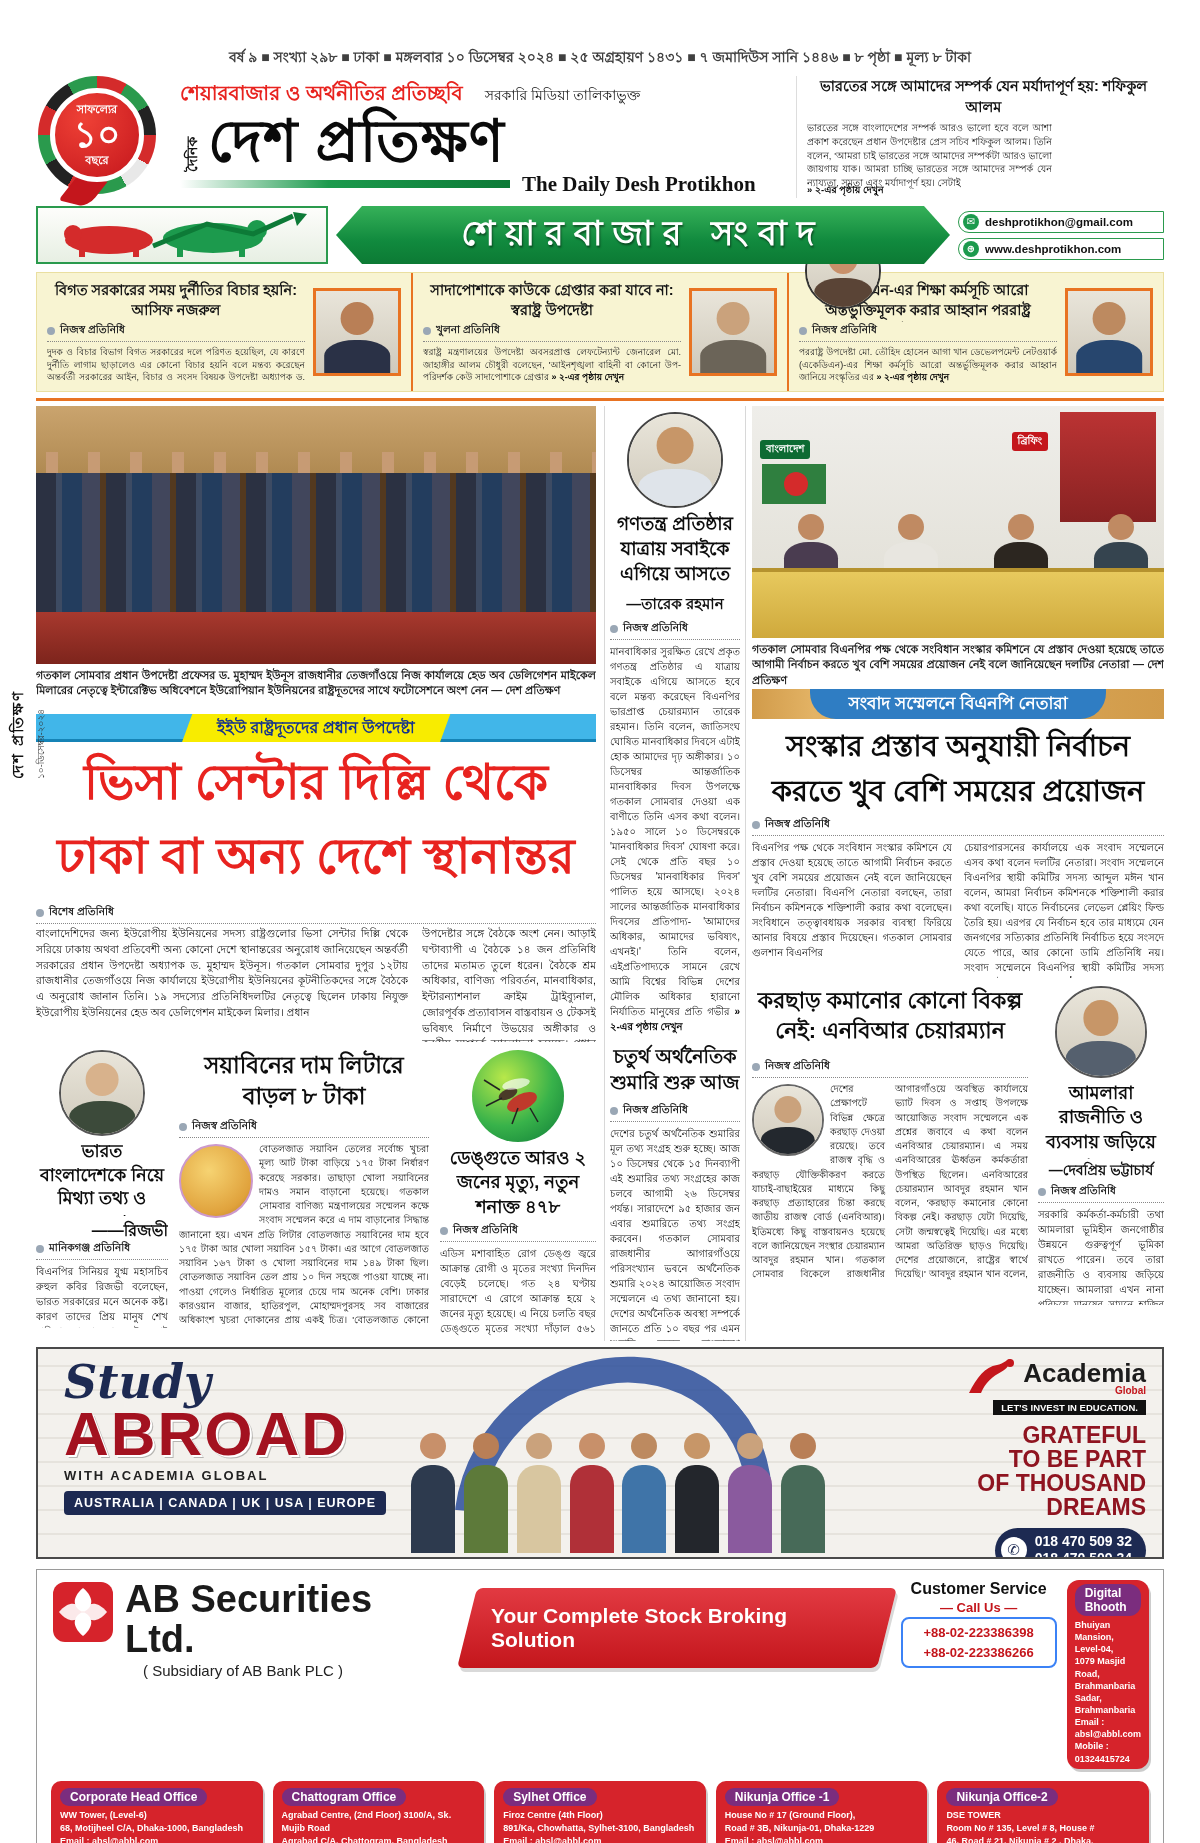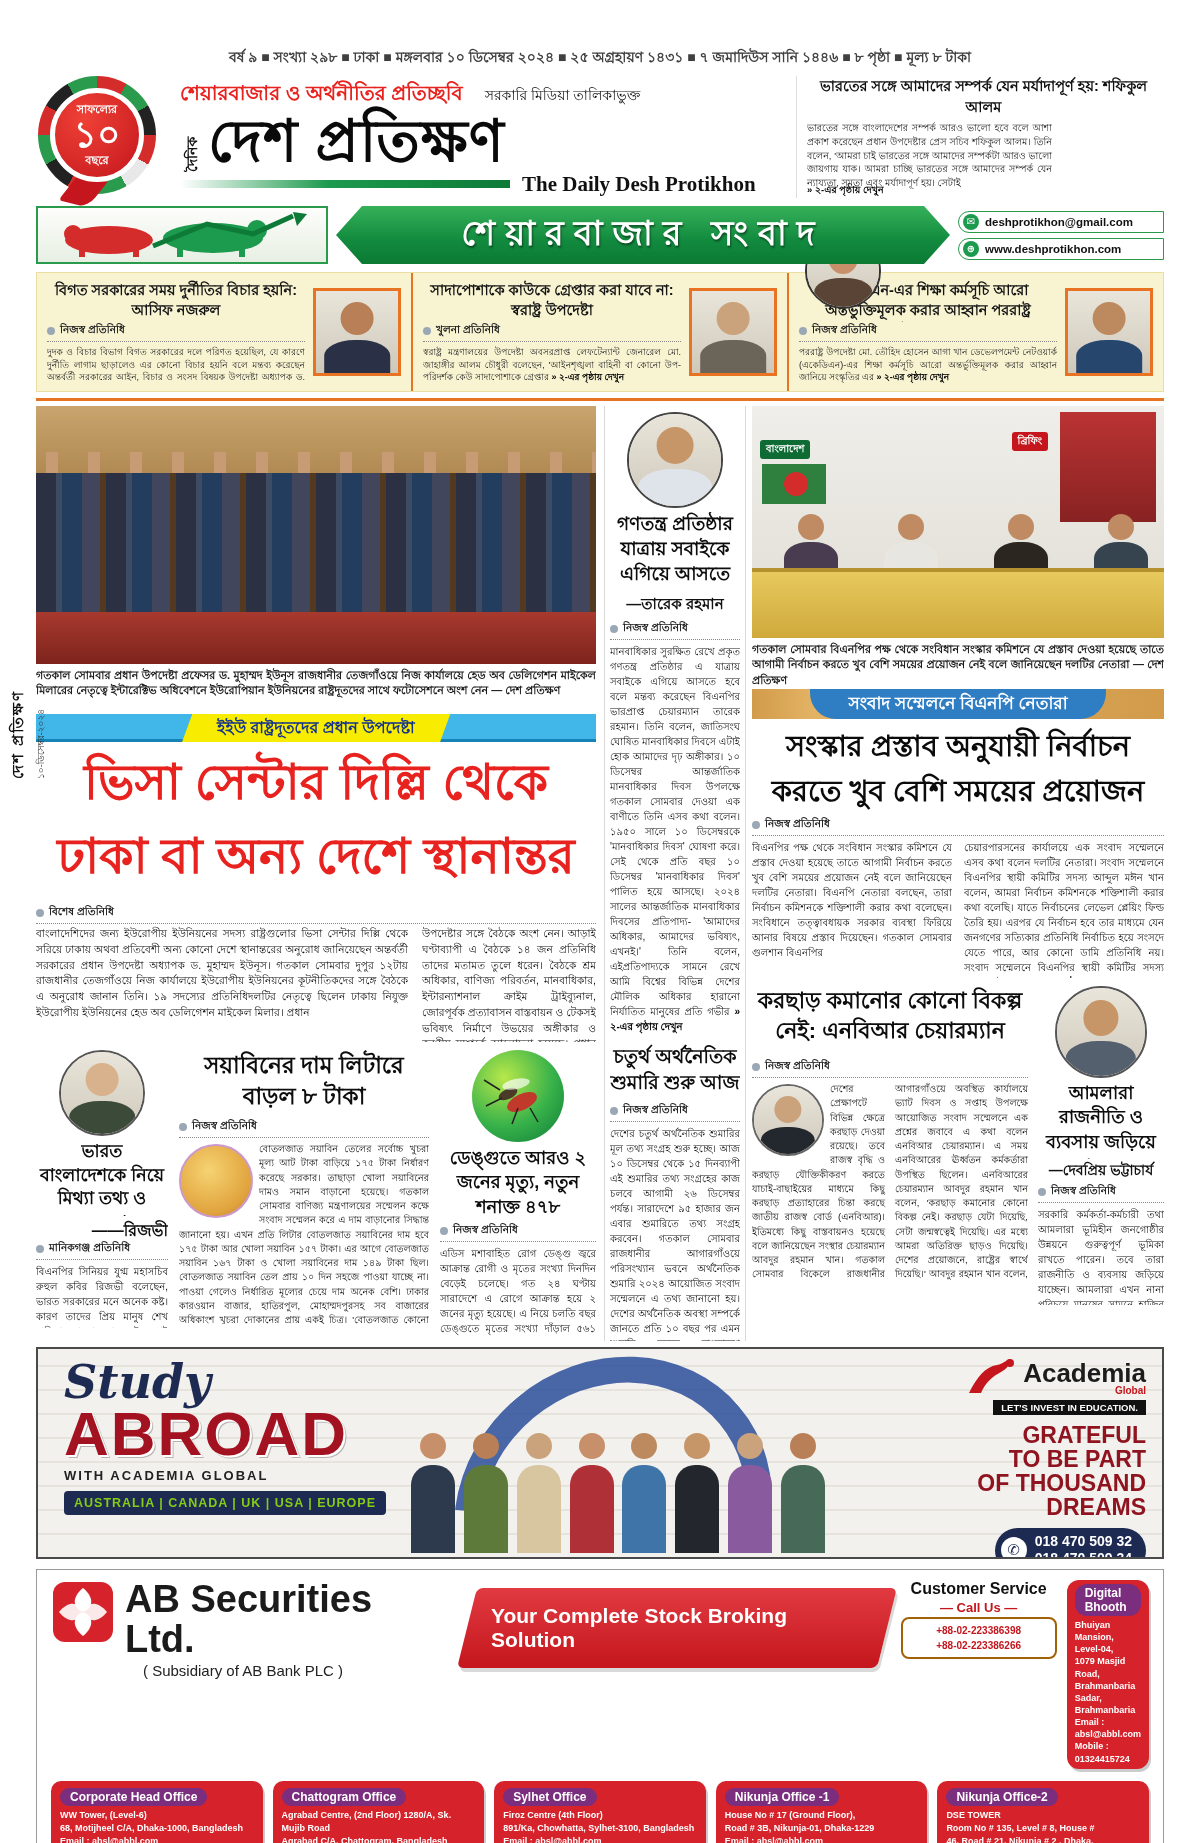--- a/index.html
+++ b/index.html
@@ -138,21 +138,21 @@
   .vtext{writing-mode:vertical-rl;transform:rotate(180deg);font-weight:900;font-size:15px;color:#111;letter-spacing:2px;}
   .vdate{writing-mode:vertical-rl;transform:rotate(180deg);font-size:9px;color:#333;}
 
   
   .study{margin-top:6px;height:212px;border:2px solid #4a4a4a;position:relative;overflow:hidden;
     background:repeating-linear-gradient(0deg,#f3f1ed 0 22px,#e6e3dd 22px 24px),repeating-linear-gradient(90deg,rgba(0,0,0,0) 0 56px,rgba(0,0,0,.05) 56px 58px);}
   .st-left{position:absolute;left:26px;top:10px;width:330px;}
   .st-script{font-family:"DejaVu Serif","Liberation Serif",serif;font-style:italic;font-weight:bold;font-size:46px;color:#1d2a52;line-height:1;}
   .st-big{font-size:62px;font-weight:900;color:#a31220;letter-spacing:2px;line-height:.95;text-shadow:2px 2px 0 #fff,3px 3px 0 rgba(0,0,0,.25);}
   .st-with{margin-top:4px;font-size:13px;font-weight:bold;color:#222;letter-spacing:2px;}
-  .st-countries{margin-top:8px;background:#1d2a52;color:#84cc16;font-size:12.5px;font-weight:bold;letter-spacing:1px;padding:5px 10px;border-radius:4px;display:inline-block;}
+  .st-countries{margin-top:8px;background:#1d2a52;color:#ffffff;font-size:12.5px;font-weight:bold;letter-spacing:1px;padding:5px 10px;border-radius:4px;display:inline-block;}
   .st-mid{position:absolute;left:370px;top:8px;width:420px;height:196px;}
   .st-swoosh{position:absolute;left:40px;top:6px;width:330px;height:300px;border:26px solid #2c4e9b;border-radius:50%;border-bottom-color:transparent;border-left-color:transparent;transform:rotate(-40deg);opacity:.85;}
   .st-people{position:absolute;left:0;bottom:0;width:100%;height:120px;display:flex;align-items:flex-end;gap:2px;}
   .stp{flex:1;height:100%;position:relative;}
   .stp::before{content:'';position:absolute;top:0;left:50%;transform:translateX(-50%);width:26px;height:26px;border-radius:50%;background:var(--skin,#c08a62);}
   .stp::after{content:'';position:absolute;bottom:0;left:50%;transform:translateX(-50%);width:44px;height:88px;border-radius:20px 20px 0 0;background:var(--shirt,#445);}
   .st-right{position:absolute;right:16px;top:8px;width:300px;text-align:right;}
   .st-brandrow{display:flex;justify-content:flex-end;align-items:center;gap:6px;}
   .st-kang{width:54px;height:40px;}
   .st-brand{font-size:26px;font-weight:900;color:#1c1c1c;}
@@ -168,21 +168,21 @@
   .ab-logo{width:64px;height:64px;flex:0 0 64px;}
   .ab-namewrap{margin-left:10px;}
   .ab-name{font-size:38px;font-weight:bold;color:#1b1b1b;line-height:1.05;}
   .ab-sub{font-size:15px;color:#222;margin-top:2px;margin-left:18px;}
   .ab-ribbon{margin-left:18px;margin-top:8px;flex:0 0 420px;background:linear-gradient(180deg,#e23a42,#c4161c);color:#fff;font-size:21px;font-weight:bold;
     padding:16px 24px;transform:skewX(-14deg);border-radius:6px;box-shadow:3px 4px 0 rgba(0,0,0,.15);}
   .ab-ribbon>span{display:inline-block;transform:skewX(14deg);}
   .ab-cs{margin-left:14px;width:158px;text-align:center;}
   .ab-cs-t{font-size:16px;font-weight:bold;color:#111;}
   .ab-cs-c{font-size:13px;font-weight:bold;color:#c4161c;margin:2px 0;}
-  .ab-cs-box{border:2px solid #a16207;border-radius:8px;padding:4px 6px;font-size:10px;font-weight:bold;color:#c4161c;line-height:1.5;}
+  .ab-cs-box{border:2px solid #3b82f6;border-radius:8px;padding:4px 6px;font-size:13px;font-weight:bold;color:#c4161c;line-height:1.5;}
   .ab-digital{margin-left:10px;flex:1;background:#d6232b;border-radius:12px;padding:4px 8px;color:#fff;box-shadow:2px 3px 0 rgba(0,0,0,.2);}
   .pillhdr{display:inline-block;background:#7b2d7e;color:#fff;font-size:12px;font-weight:bold;border-radius:12px;padding:2px 10px;margin-bottom:3px;}
   .ab-digital .ln{font-size:9px;font-weight:bold;line-height:1.35;}
   .ab-offices{display:flex;gap:10px;margin-top:12px;}
   .office{flex:1;background:#d6232b;border-radius:10px;padding:6px 9px;color:#fff;box-shadow:2px 3px 0 rgba(0,0,0,.2);min-height:118px;}
   .office .ln{font-size:9px;font-weight:bold;line-height:1.45;}
 </style>
 </head>
 <body>
 
@@ -553,21 +553,21 @@
     <div class="ab-offices">
       <div class="office">
         <span class="pillhdr">Corporate Head Office</span>
         <div class="ln">WW Tower, (Level-6)</div>
         <div class="ln">68, Motijheel C/A, Dhaka-1000, Bangladesh</div>
         <div class="ln">Email : absl@abbl.com</div>
         
       </div>
       <div class="office">
         <span class="pillhdr">Chattogram Office</span>
-        <div class="ln">Agrabad Centre, (2nd Floor) 1280/A, Sk. Mujib Road</div>
+        <div class="ln">Agrabad Centre, (2nd Floor) 3100/A, Sk. Mujib Road</div>
         <div class="ln">Agrabad C/A. Chattogram, Bangladesh</div>
         
         
         
       </div>
       <div class="office">
         <span class="pillhdr">Sylhet Office</span>
         <div class="ln">Firoz Centre (4th Floor)</div>
         <div class="ln">891/Ka, Chowhatta, Sylhet-3100, Bangladesh</div>
         <div class="ln">Email : absl@abbl.com</div>

